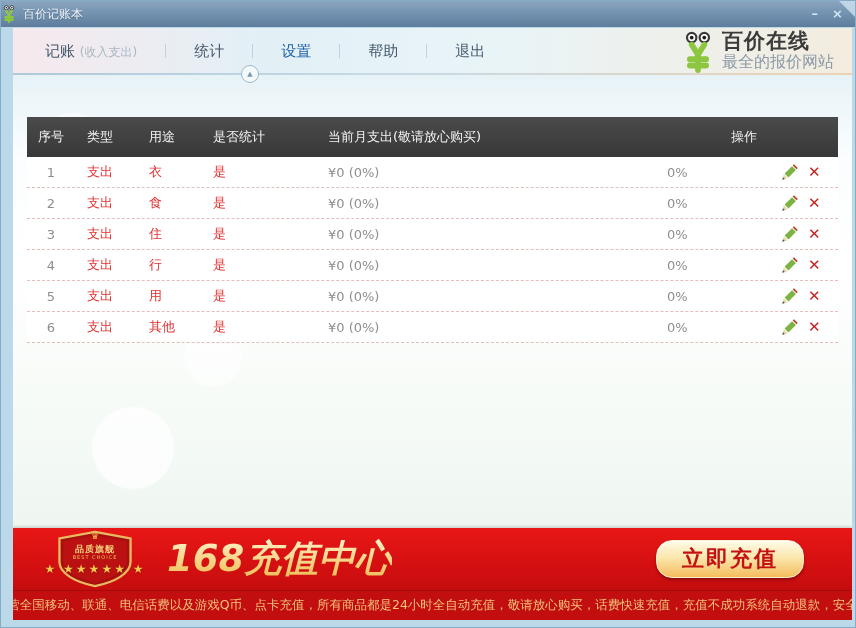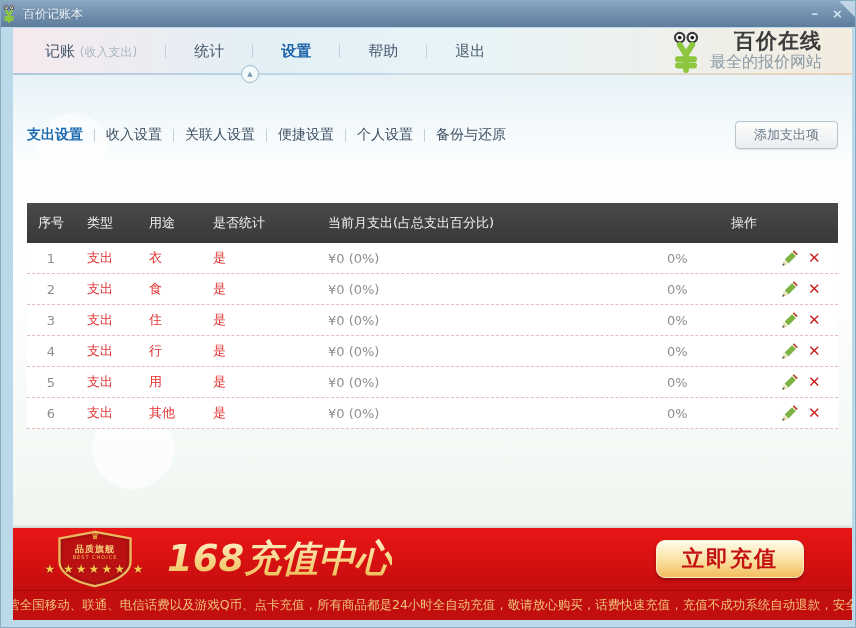--- a/index.html
+++ b/index.html
@@ -40,33 +40,33 @@
   }
   
   .header{
     height:46px; flex:none; position:relative;
     background:linear-gradient(90deg,#f6e9ed 0%,#e2f0f6 30%,#e9f4f7 58%,#f3ecdf 100%);
     display:flex; align-items:center; padding-left:28px;
   }
   .nav{ display:flex; align-items:center; gap:0; }
   .nav-item{ font-size:15px; color:#46586d; cursor:pointer; padding:0 4px; white-space:nowrap;}
   .nav-item .suffix{ font-size:12px; color:#a9b6c2; }
-  .nav-item.active{ color:#1f63a8; font-weight:bold; }
+  .nav-item.active{ color:#1f63a8; font-weight:normal; }
   .nav-sep{ width:1px; height:14px; background:#c2d2dd; margin:0 24px; }
   .header-rule{
     position:absolute; left:0; right:0; bottom:-1px; height:2px;
     background:linear-gradient(90deg,#afc9da 0%,#c6dae6 45%,#ecd2b4 100%);
   }
   .rule-marker{
     position:absolute; left:228px; bottom:-9px; width:18px; height:18px;
     border-radius:50%; background:#f4fafc; border:1px solid #9db9cd;
     color:#7d99ae; font-size:7px; line-height:16px; text-align:center; z-index:3;
   }
   .logo{
-    position:absolute; right:30px; top:2px; display:flex; align-items:center; cursor:pointer;text-align:right;
+    position:absolute; right:18px; top:2px; display:flex; align-items:center; cursor:pointer;
   }
   .logo svg{ width:36px; height:42px; margin-right:6px; }
   .logo-name{ font-size:21px; font-weight:bold; color:#3b3b3b; line-height:22px; letter-spacing:1px;}
   .logo-tag{ font-size:16px; color:#8b9aa6; }
   
   .subnav{
     height:50px; flex:none; display:flex; align-items:center; padding:0 14px; position:relative;
   }
   .subnav-item{ font-size:14px; color:#3e5064; cursor:pointer; white-space:nowrap;}
   .subnav-item.active{ color:#1c6bb0; font-weight:bold; }
@@ -122,21 +122,21 @@
   .banner-title{
     margin-left:24px; font-size:37px; font-weight:bold; font-style:italic; white-space:nowrap;
     color:#f6d189;
     background:linear-gradient(180deg,#fdedbe 15%,#f3c96e 70%,#eab551 100%);
     -webkit-background-clip:text; background-clip:text; -webkit-text-fill-color:transparent;
     text-shadow:none;
   }
   .banner-carriers{ margin-left:14px; font-size:15px; color:#f7dba2; white-space:nowrap; }
   .cta-btn{
     margin-left:auto; margin-right:28px; cursor:pointer;
-    width:148px; height:38px; border-radius:9px;
+    width:148px; height:38px; border-radius:16px;
     background:linear-gradient(180deg,#fffbe8 0%,#fbe7ae 45%,#f4bd5e 100%);
     border:1px solid #f9edc8;
     color:#c41111; font-size:22px; font-weight:bold;
     display:flex; align-items:center; justify-content:center;
     box-shadow:0 2px 3px rgba(0,0,0,.3), inset 0 1px 0 #fff;
     letter-spacing:2px;
   }
   .banner-sub{
     flex:none; height:30px; background:#c30e0f; border-top:1px solid #a50a0b;
     display:flex; align-items:center; justify-content:center;
@@ -198,42 +198,28 @@
               <path d="M11 38 L29 38"></path>
           </g>
         </svg>
         <div>
           <div class="logo-name">百价在线</div>
           <div class="logo-tag">最全的报价网站</div>
         </div>
       </div>
     </div>
 
-    <div class="subnav">
-      <span class="subnav-item active">支出设置</span>
-      <span class="subnav-sep"></span>
-      <span class="subnav-item">收入设置</span>
-      <span class="subnav-sep"></span>
-      <span class="subnav-item">关联人设置</span>
-      <span class="subnav-sep"></span>
-      <span class="subnav-item">便捷设置</span>
-      <span class="subnav-sep"></span>
-      <span class="subnav-item">个人设置</span>
-      <span class="subnav-sep"></span>
-      <span class="subnav-item">备份与还原</span>
-      <span class="add-btn">添加支出项</span>
-    </div>
 
     <div class="table">
       <div class="thead">
         <span class="c-center">序号</span>
         <span class="c-pad">类型</span>
         <span class="c-pad">用途</span>
         <span class="c-pad">是否统计</span>
-        <span class="c-pad13">当前月支出(占总支出百分比)</span>
+        <span class="c-pad13">当前月支出(敬请放心购买)</span>
         <span class="c-ops">操作</span>
       </div>
       <div>
       <div class="trow">
         <span class="c-center t-gray">1</span>
         <span class="c-pad t-red">支出</span>
         <span class="c-pad t-red">衣</span>
         <span class="c-pad t-red">是</span>
         <span class="c-pad13 t-gray">¥0 (0%)</span>
         <span class="c-pad26 t-gray">0%</span>

